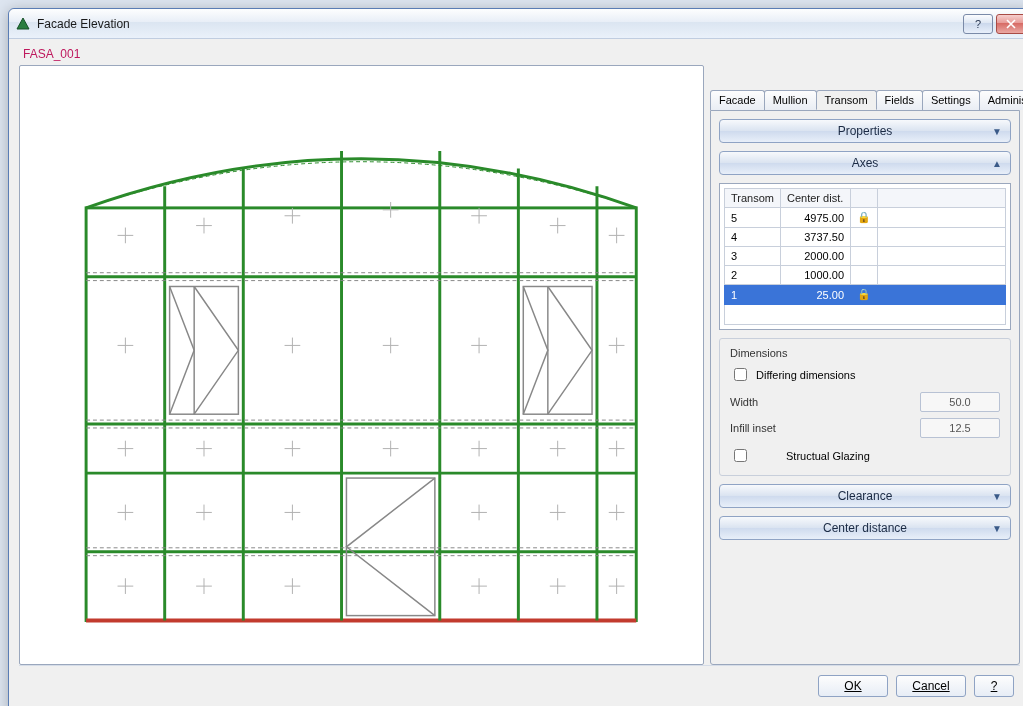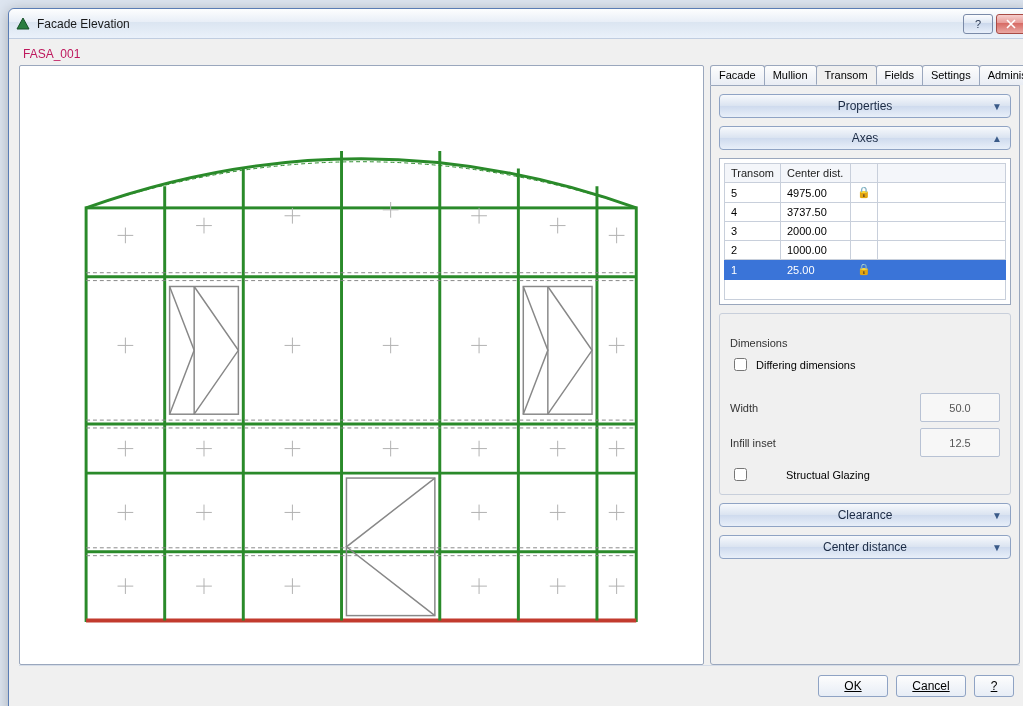--- a/index.html
+++ b/index.html
@@ -25,46 +25,46 @@
   .winbtn.close { background: linear-gradient(#f6cfce,#e79a96 45%,#d76b65 46%,#eaa8a3); color:#fff; border-color:#a84b45;}
   .body { flex:1; padding: 8px 10px 8px 10px; display:flex; flex-direction:column; }
   .identifier { font-size:12px; color:#be185d; margin: 0 0 4px 4px; }
   .main { flex:1; display:flex; gap:6px; min-height:0;}
   .preview {
     flex: 1; border:1px solid #9aa7bd; background:#fff; border-radius:2px; position:relative;
     display:flex; align-items:center; justify-content:center;
   }
   .preview svg { width: 92%; height: 92%; }
   .rightpanel { width: 310px; display:flex; flex-direction:column; }
-  .tabs { display:flex; font-size:11px; }
+  .tabs { display:flex; font-size:11px;margin-top:25px; }
   .tab { padding:3px 8px; border:1px solid #9aa7bd; border-bottom:none; background:linear-gradient(#fdfdfd,#e9edf4);
     margin-right:-1px; border-radius:3px 3px 0 0; cursor:default;}
   .tab.active { background:#f0f0f0; position:relative; z-index:2; border-bottom:1px solid #f0f0f0;}
   .tabbody { flex:1; border:1px solid #9aa7bd; border-radius:0 0 3px 3px; padding:8px; background:#f0f0f0; display:flex; flex-direction:column; gap:8px;}
   .acc {
     height:24px; border:1px solid #8fa3c4; border-radius:4px;
     background:linear-gradient(#f7f9fc,#dbe4f1 48%,#cfdbee 52%,#e8eff9);
     display:flex; align-items:center; justify-content:center; font-size:12px; color:#1a2a44; cursor:default; position:relative;
   }
   .acc .chev { position:absolute; right:8px; font-size:10px; color:#3a5a88;}
   .tablewrap { border:1px solid #9aa7bd; background:#fff; padding:4px; }
   table.grid { width:100%; border-collapse:collapse; font-size:11px; }
   table.grid th, table.grid td { border:1px solid #c8cfdb; padding:3px 6px; text-align:left; background:#fff;}
   table.grid th { background:#f4f6fa; font-weight:normal; color:#222;}
-  table.grid td.num { }
+  table.grid td.num { text-align:right; }
   table.grid tr.selected td { background:#3a74d8; color:#fff; border-color:#3a74d8;}
   .lockicon { color:#e0a030; font-size:11px;}
-  .group { border:1px solid #c8cfdb; border-radius:3px; padding:23px 10px 10px 10px; font-size:11px; background:#f0f0f0;}
+  .group { border:1px solid #c8cfdb; border-radius:3px; padding:8px 10px 10px 10px; font-size:11px; background:#f0f0f0;}
   .group .legend { font-size:11px; color:#333; margin-bottom:6px;}
-  .chkrow { display:flex; align-items:center; gap:6px; margin-bottom:19px;}
+  .chkrow { display:flex; align-items:center; gap:6px; margin-bottom:8px;}
   .chkrow input { width:13px; height:13px;}
   .formrow { display:flex; align-items:center; justify-content:space-between; margin:6px 0;}
   .formrow label { font-size:11px; color:#333;}
   .formrow input[type=text] {
-    width:80px; height:29px; border:1px solid #b8c2d4; border-radius:2px; background:#f7f7f7;
+    width:80px; height:20px; border:1px solid #b8c2d4; border-radius:2px; background:#f7f7f7;
     text-align:center; font-size:11px; color:#555;
   }
   .footer { height:40px; display:flex; justify-content:flex-end; align-items:center; gap:8px; padding: 0 6px; border-top:1px solid #d6dde8;text-decoration:underline;}
   .btn { min-width:70px; height:22px; border:1px solid #8fa3c4; border-radius:3px;
     background:linear-gradient(#fdfdfd,#e7edf6); font-size:12px; cursor:default;}
   .tablepad { height: 20px; background:#fff; border:1px solid #c8cfdb; border-top:none;}
 </style>
 </head>
 <body>
 

